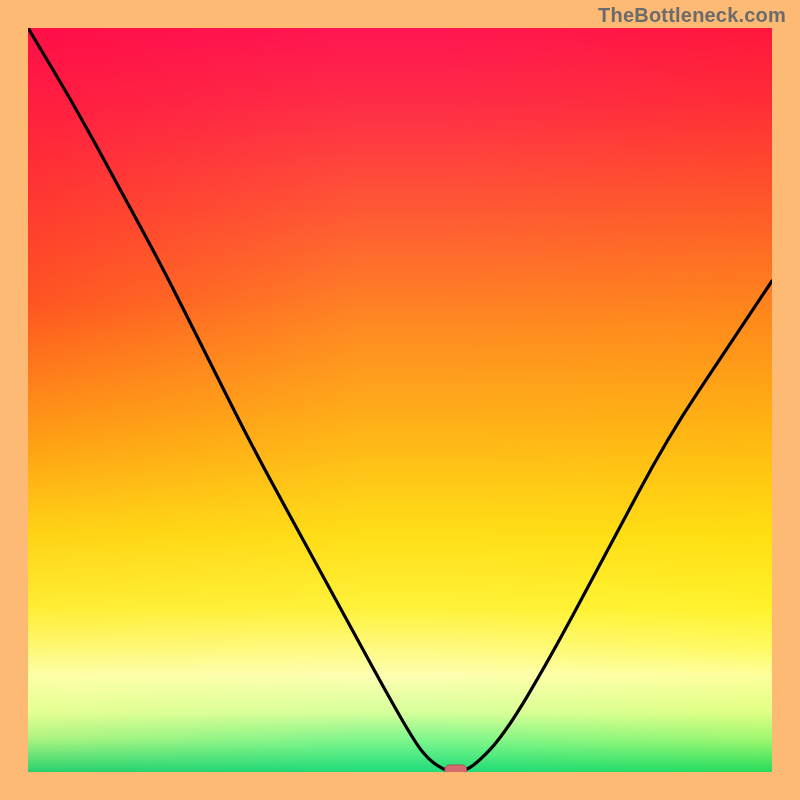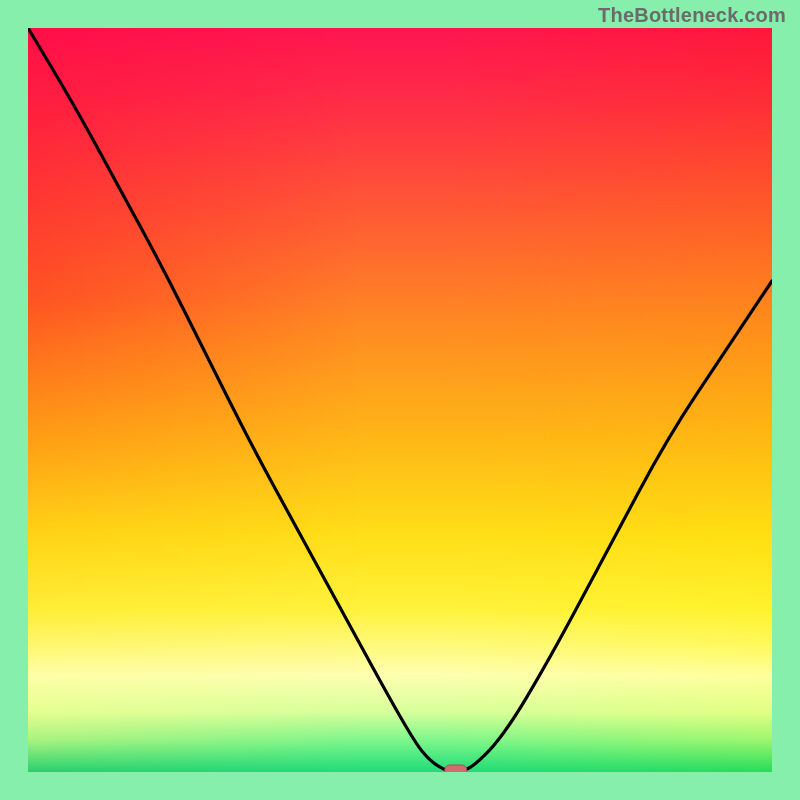--- a/index.html
+++ b/index.html
@@ -8,21 +8,21 @@
     width: 800px;
     height: 800px;
     background: #000;
     overflow: hidden;
     font-family: Arial, Helvetica, sans-serif;
   }
   .frame {
     position: relative;
     width: 800px;
     height: 800px;
-    background: #86efac;
+    background: #fdba74;
   }
   .watermark {
     position: absolute;
     top: 4px;
     right: 14px;
     color: #6b6b6b;
     font-size: 20px;
     font-weight: 600;
     letter-spacing: 0.2px;
     z-index: 3;

